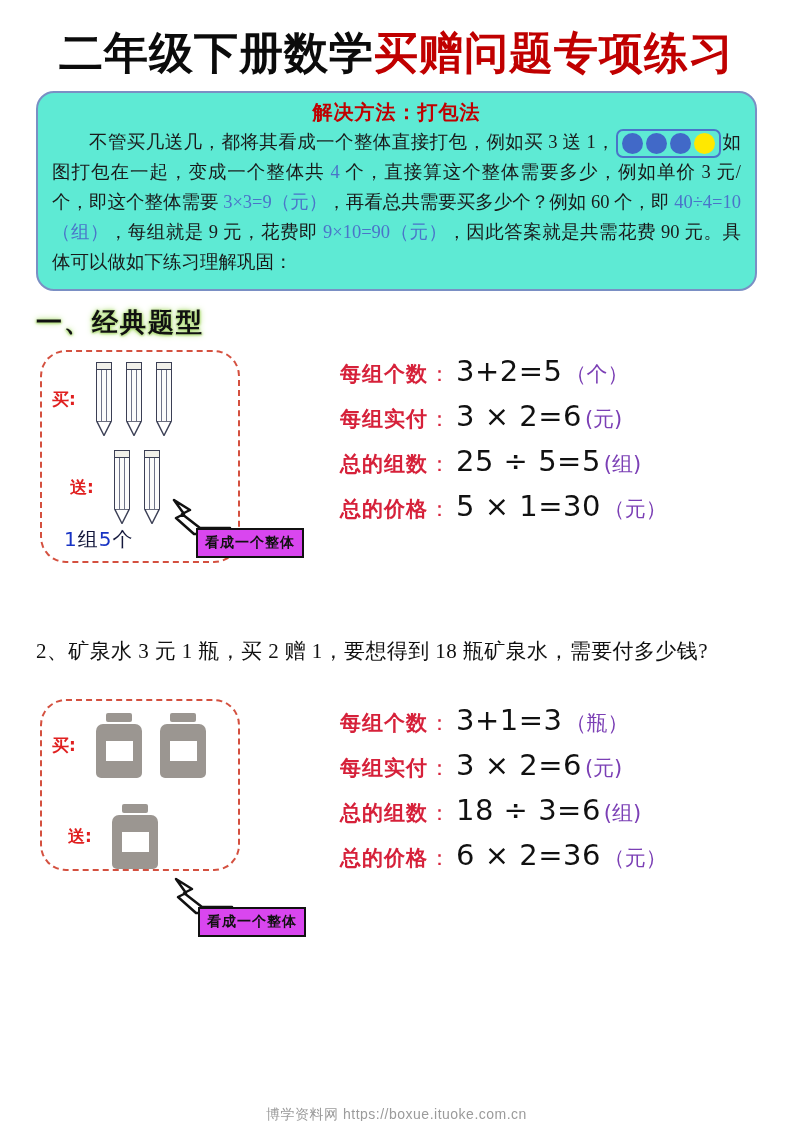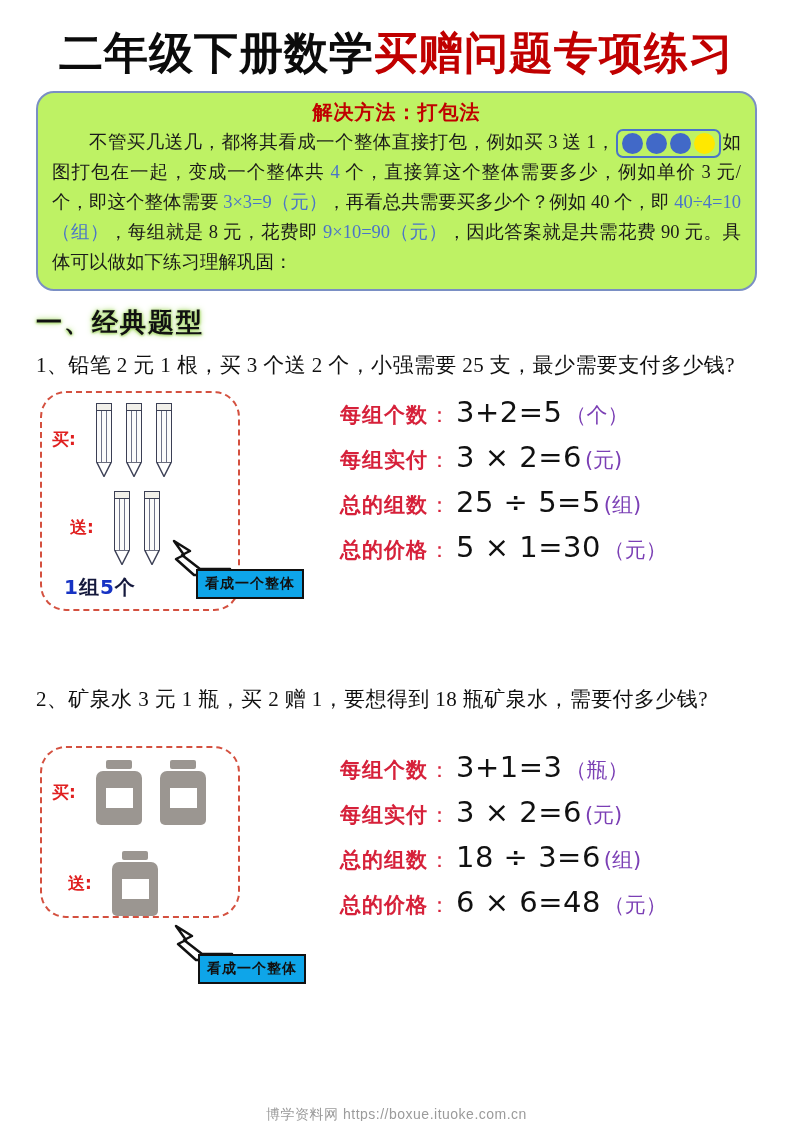--- a/index.html
+++ b/index.html
@@ -33,21 +33,21 @@
   }
   .title .blk { color: #0b0b0b; }
   .title .red { color: #c00000; }
 
   
   .infobox {
     margin: 12px 4px 0 4px;
     border: 2px solid #7a8fc4;
     border-radius: 18px;
     padding: 6px 14px 12px 14px;
-    background: #bef264;
+    background: #5eead4;
   }
   .infobox-head {
     text-align: center;
     color: #c00000;
     font-weight: bold;
     font-size: 20px;
     letter-spacing: 1px;
     margin-bottom: 2px;
     font-family: "DejaVu Serif", "Liberation Serif", serif;
   }
@@ -167,34 +167,33 @@
     width: 46px; height: 54px; background: #9b9691;
     border-radius: 7px 7px 5px 5px;
     display: flex; align-items: center; justify-content: center;
   }
   .bottle .label {
     width: 27px; height: 20px; background: #ffffff;
   }
 
   .grouptext {
     font-size: 20px;
-    font-weight: bold;
+    font-weight: normal;
     padding: 2px 0 8px 22px;
     font-family: "DejaVu Sans", "Liberation Sans", sans-serif;
     letter-spacing: 1px;
-    margin-top: 7px;
   }
   .grouptext .num { color: #1733c4; }
   .grouptext .zh  { color: #14183c; }
 
   
   .callout {
     position: absolute;
     border: 2.5px solid #111;
-    background: #0ea5e9;
+    background: #d946ef;
     padding: 4px 7px;
     font-size: 14px;
     font-weight: bold;
     letter-spacing: 1px;
     color: #111;
     white-space: nowrap;
     font-family: "DejaVu Sans", "Liberation Sans", sans-serif;
   }
   .callout-arrow {
     position: absolute;
@@ -256,27 +255,26 @@
   </div>
 
   <div class="infobox">
     <div class="infobox-head">解决方法：打包法</div>
     <div class="infobox-body">
       <span>不管买几送几，都将其看成一个整体直接打包，例如买 3 送 1，</span><span class="chips">
           <span class="chip blue"></span>
           <span class="chip blue"></span>
           <span class="chip blue"></span>
           <span class="chip yellow"></span>
-        </span><span>如图打包在一起，变成一个整体共 </span><span class="hl">4</span><span> 个，直接算这个整体需要多少，例如单价 3 元/个，即这个整体需要 </span><span class="hl">3×3=9（元）</span><span>，再看总共需要买多少个？例如 40 个，即 </span><span class="hl">40÷4=10（组）</span><span>，每组就是 8 元，花费即 </span><span class="hl">9×10=90（元）</span><span>，因此答案就是共需花费 90 元。具体可以做如下练习理解巩固：</span>
+        </span><span>如图打包在一起，变成一个整体共 </span><span class="hl">4</span><span> 个，直接算这个整体需要多少，例如单价 3 元/个，即这个整体需要 </span><span class="hl">3×3=9（元）</span><span>，再看总共需要买多少个？例如 60 个，即 </span><span class="hl">40÷4=10（组）</span><span>，每组就是 9 元，花费即 </span><span class="hl">9×10=90（元）</span><span>，因此答案就是共需花费 90 元。具体可以做如下练习理解巩固：</span>
     </div>
   </div>
 
   <div class="section-head">一、经典题型</div>
 
-  <div class="problem-text">1、铅笔 2 元 1 根，买 3 个送 2 个，小强需要 25 支，最少需要支付多少钱?</div>
   <div class="problem-body">
     <div class="diagram">
       <div class="dashbox">
 
         <div class="row" style="padding-top:10px;">
           <div class="row-label">买:</div>
           <div class="row-items">
             <div class="pencil">
               <div class="eraser"></div>
                 <div class="body"></div>
@@ -426,21 +424,21 @@
       </div>
       <div class="ansline">
         <span class="ans-label">总的组数</span>
           <span class="ans-colon">：</span>
           <span class="ans-expr">18 ÷ 3=6</span>
           <span class="ans-unit">(组)</span>
       </div>
       <div class="ansline" style="margin-bottom:0;">
         <span class="ans-label">总的价格</span>
           <span class="ans-colon">：</span>
-          <span class="ans-expr">6 × 6=48</span>
+          <span class="ans-expr">6 × 2=36</span>
           <span class="ans-unit">（元）</span>
       </div>
     </div>
   </div>
 
   <div class="footer">博学资料网 https://boxue.ituoke.com.cn</div>
 
 </div>
 
 </body></html>

